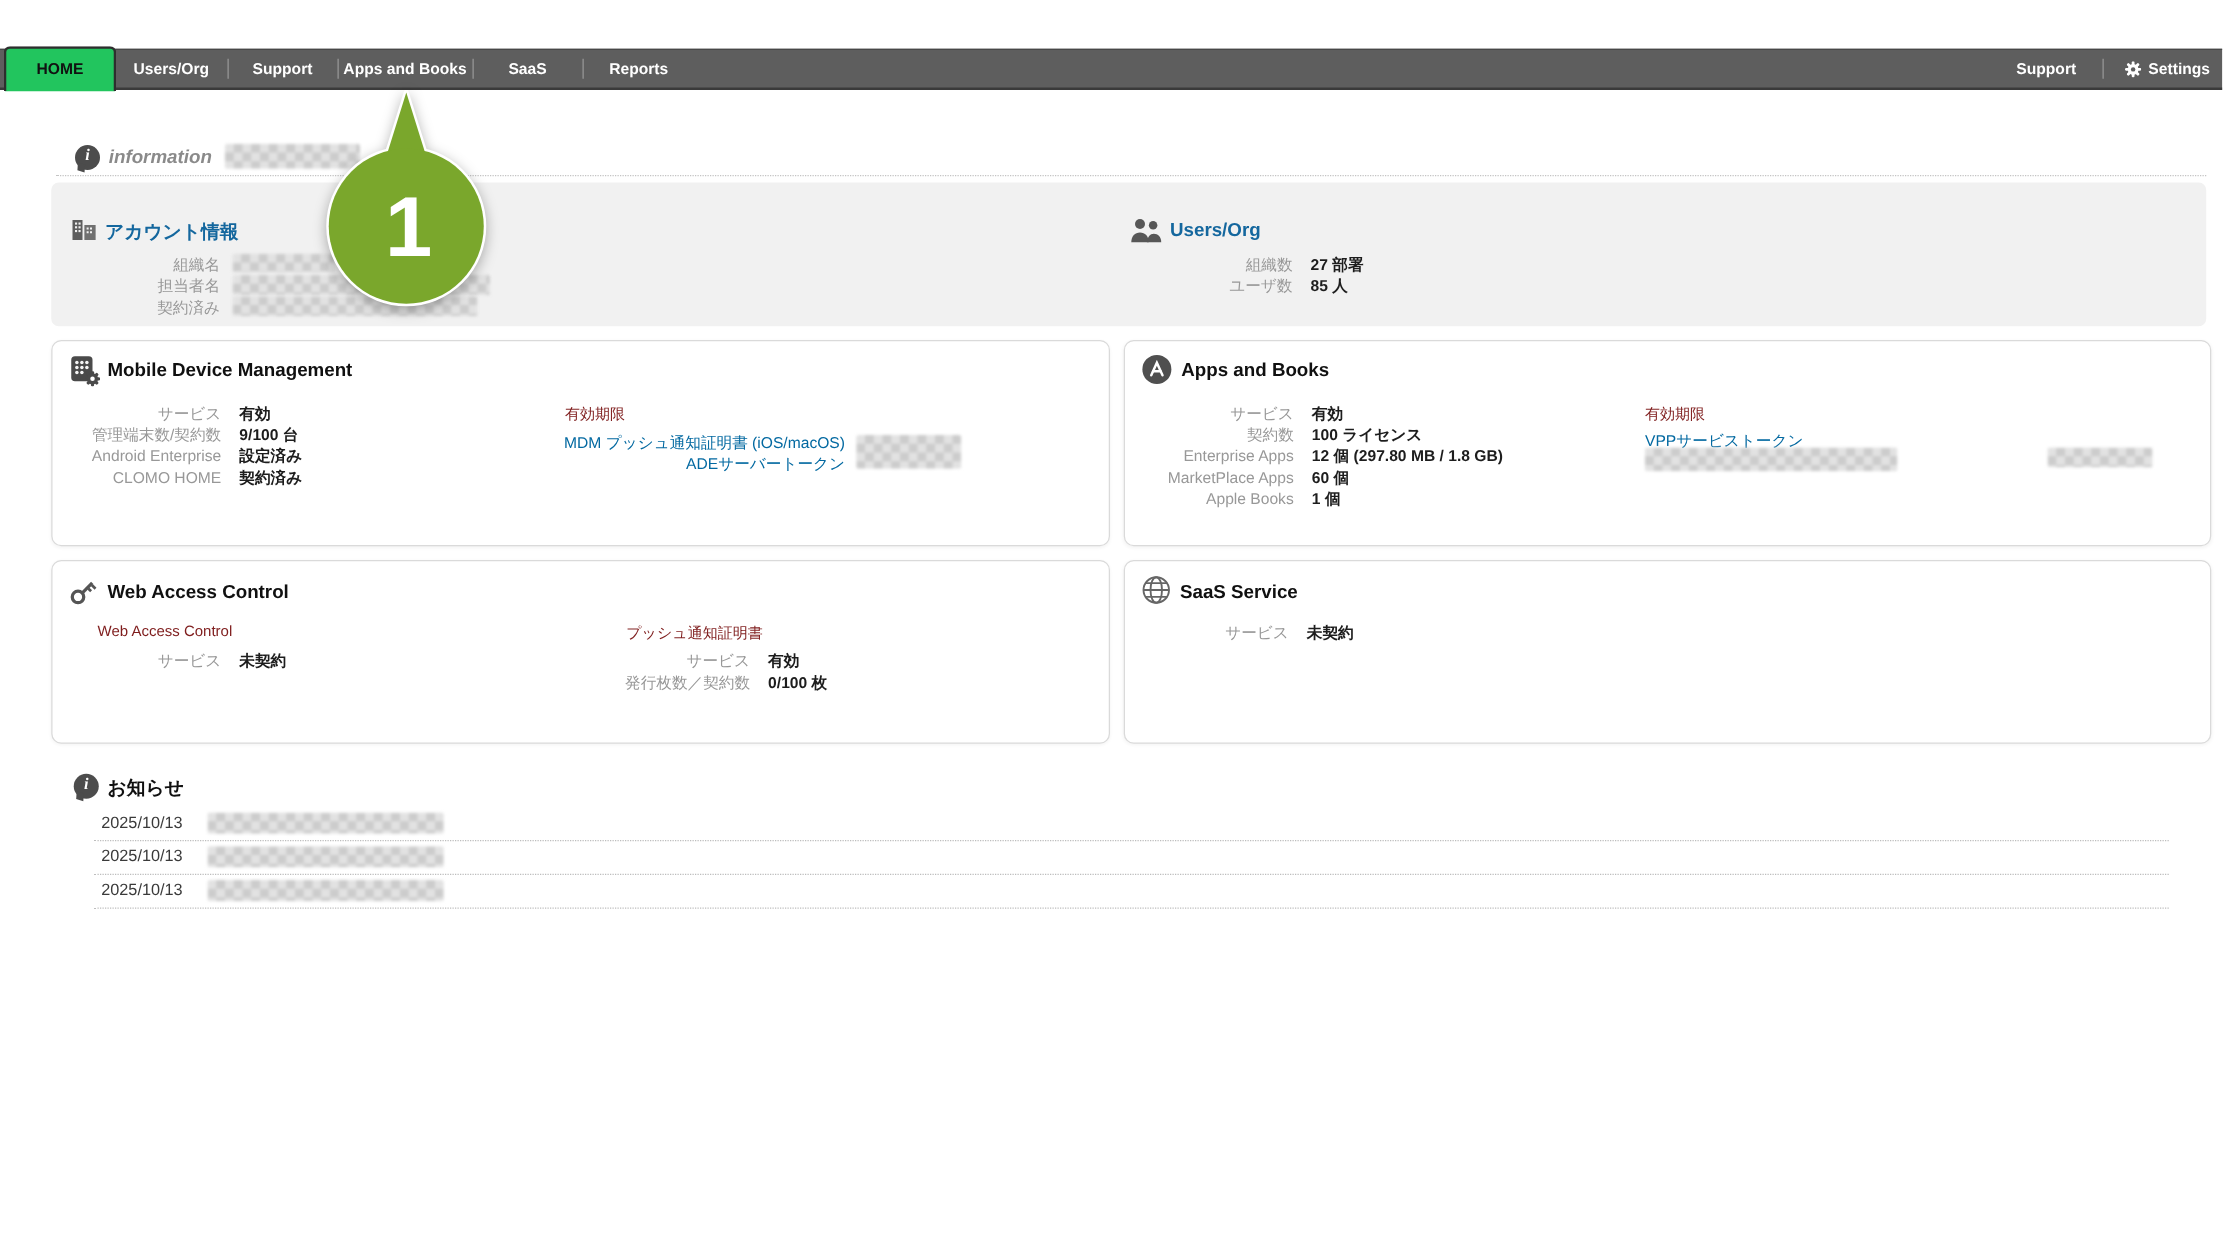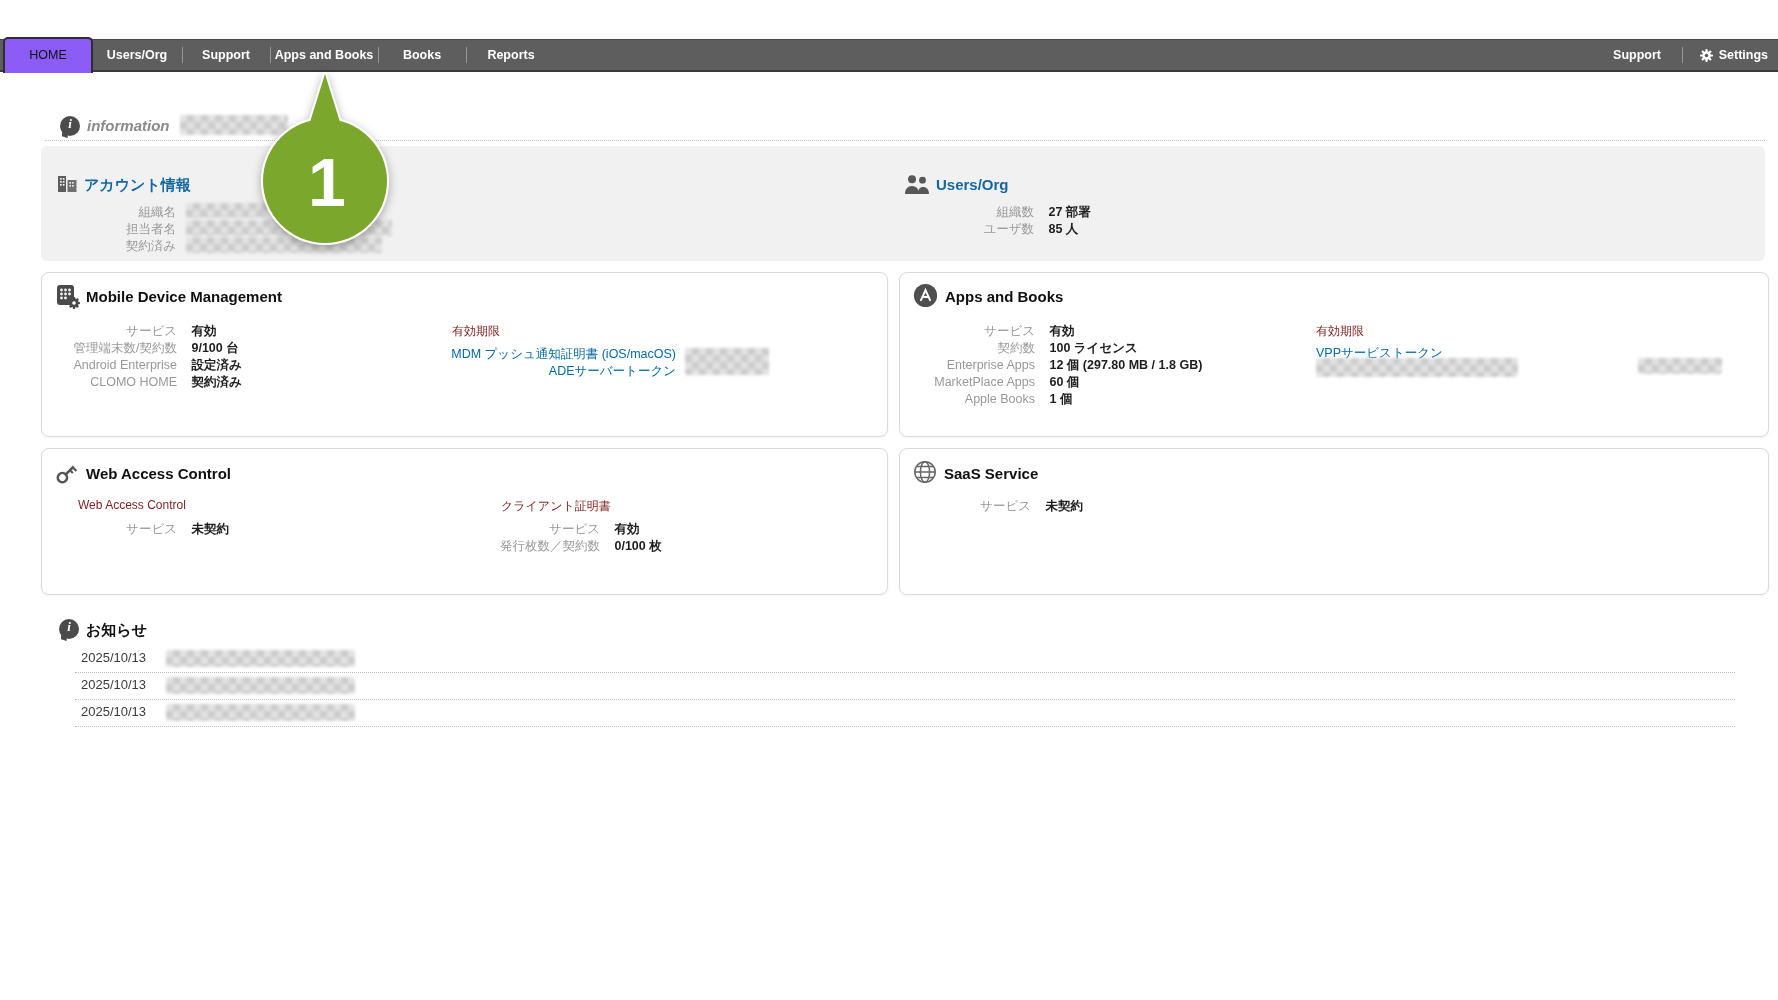--- a/index.html
+++ b/index.html
@@ -4,23 +4,23 @@
 <style>
   html,body{margin:0;padding:0;background:#fff;}
   .page{position:relative;width:1778px;height:1000px;background:#fff;overflow:hidden;
         font-family:"Liberation Sans","DejaVu Sans",sans-serif;-webkit-font-smoothing:antialiased;}
   
   .navbar{position:absolute;left:0;top:39px;width:1778px;height:30px;background:#5e5e5e;
           border-top:1px solid #474747;border-bottom:2px solid #3a3a3a;}
   .navtab{position:absolute;top:0;transform:translateX(-50%);line-height:30px;color:#fff;
           font-weight:700;font-size:12.5px;white-space:nowrap;cursor:pointer;}
   .navdiv{position:absolute;top:7px;width:1px;height:16px;background:#979797;}
-  .tab-home{position:absolute;left:3px;top:37px;width:86px;height:34px;background:#8b5cf6;
+  .tab-home{position:absolute;left:3px;top:37px;width:86px;height:34px;background:#22c55e;
             border:2px solid #2e2e2e;border-bottom:none;border-radius:5px 5px 0 0;z-index:6;
-            text-align:center;line-height:32px;font-weight:400;font-size:12.5px;color:#111;cursor:pointer;}
+            text-align:center;line-height:32px;font-weight:700;font-size:12.5px;color:#111;cursor:pointer;}
   .nav-right{position:absolute;right:10px;top:0;height:30px;display:flex;align-items:center;gap:6px;
              color:#fff;font-weight:700;font-size:12.5px;cursor:pointer;}
   
   .bubble{position:absolute;width:20px;height:20px;background:#4c4c4c;border-radius:50%;
           color:#fff;text-align:center;line-height:20px;font:italic 700 13px "Liberation Serif","DejaVu Serif",serif;}
   .bubble::after{content:"";position:absolute;left:2px;top:15px;width:6px;height:6px;background:#4c4c4c;
           transform:rotate(18deg) skew(14deg);}
   .info-label{position:absolute;font-size:15px;font-style:italic;font-weight:700;color:#8a8a8a;white-space:nowrap;}
   .dotline{position:absolute;border-top:1px dotted #c4c4c4;height:0;}
   
@@ -51,21 +51,21 @@
 </style>
 </head>
 <body>
 
 <div class="page">
 
   <div class="navbar">
     <span class="navtab" style="left:137px">Users/Org</span>
     <span class="navtab" style="left:226px">Support</span>
     <span class="navtab" style="left:324px">Apps and Books</span>
-    <span class="navtab" style="left:422px">Books</span>
+    <span class="navtab" style="left:422px">SaaS</span>
     <span class="navtab" style="left:511px">Reports</span>
     <span class="navtab" style="left:1637px">Support</span>
     <div class="navdiv" style="left:182px"></div>
     <div class="navdiv" style="left:270px"></div>
     <div class="navdiv" style="left:378px"></div>
     <div class="navdiv" style="left:466px"></div>
     <div class="navdiv" style="left:1682px"></div>
     <div class="nav-right">
       <svg width="13" height="13" viewBox="0 0 14 14">
         <g fill="#fff">
@@ -225,21 +225,21 @@
         <rect x="15" y="13" width="2.2" height="3.2"></rect>
         <rect x="19" y="13" width="2.2" height="4.2"></rect>
       </g>
     </svg>
     <span class="ctitle" style="left:44px;top:16px">Web Access Control</span>
     <span class="link" style="left:36px;top:49px">Web Access Control</span>
     <div class="frow" style="left:0;top:72px">
       <span class="fl w135">サービス</span>
       <span class="fv">未契約</span>
     </div>
-    <span class="link" style="left:459px;top:49px">クライアント証明書</span>
+    <span class="link" style="left:459px;top:49px">プッシュ通知証明書</span>
     <div class="frow" style="left:300px;top:72px">
       <span class="fl w258">サービス</span>
       <span class="fv">有効</span>
     </div>
     <div class="frow" style="left:300px;top:89px">
       <span class="fl w258">発行枚数／契約数</span>
       <span class="fv">0/100 枚</span>
     </div>
   </div>
 

